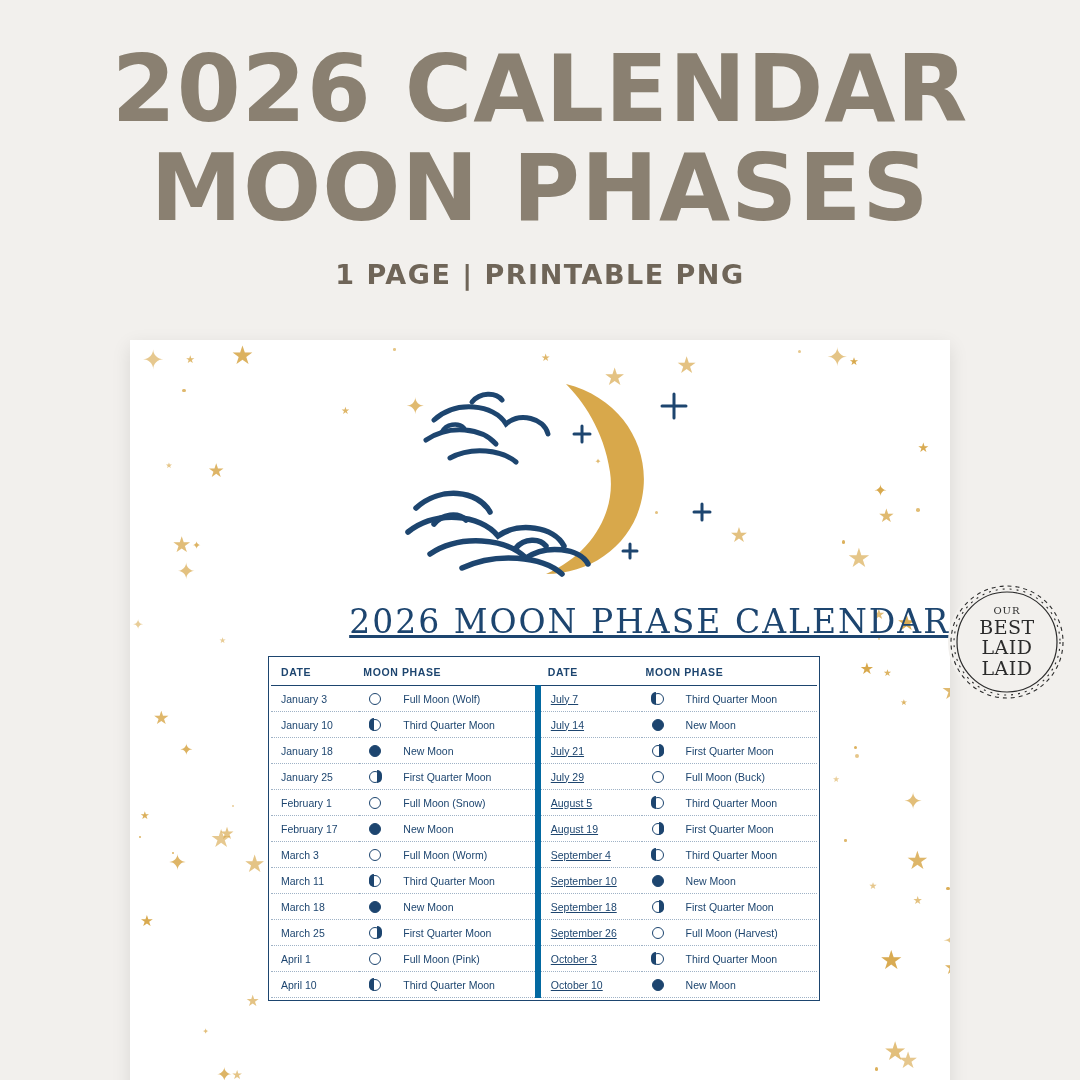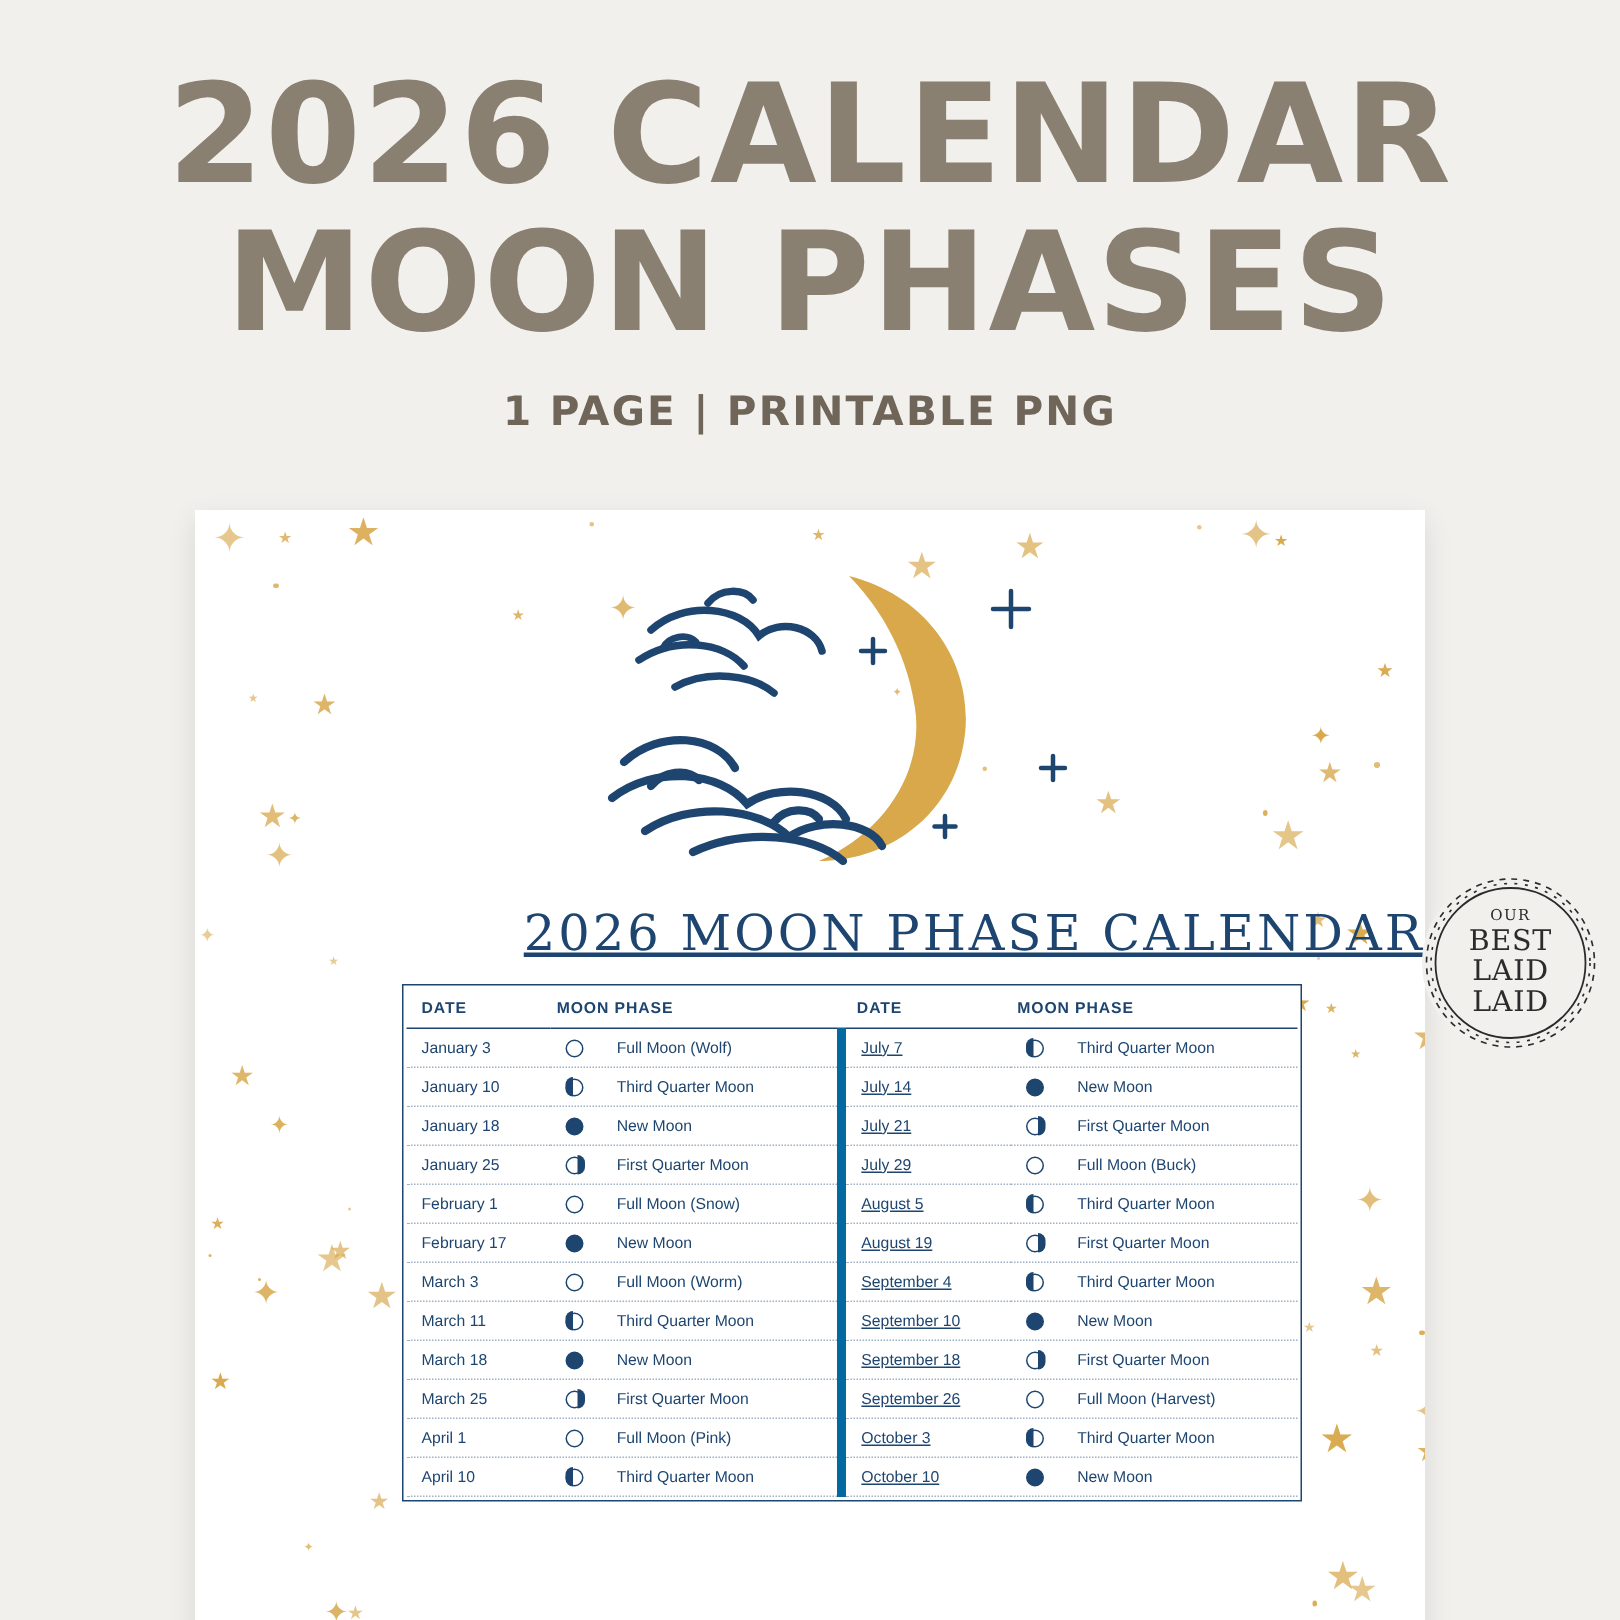--- a/index.html
+++ b/index.html
@@ -75,21 +75,21 @@
     font-size:33px;
     letter-spacing:2px;
     color:#1d456f;
     text-decoration:underline;
   }
 
   
   .table-wrap {
     position:absolute;
     left:138px; top:316px;
-    width:600px;
+    width:552px;
     border:1px solid #1d456f;
     background:#fff;
     padding:2px;
   }
   table { width:100%; border-collapse:collapse; }
   th {
     font-family:"Liberation Sans", sans-serif;
     font-size:10.5px;
     font-weight:bold;
     color:#1d456f;

